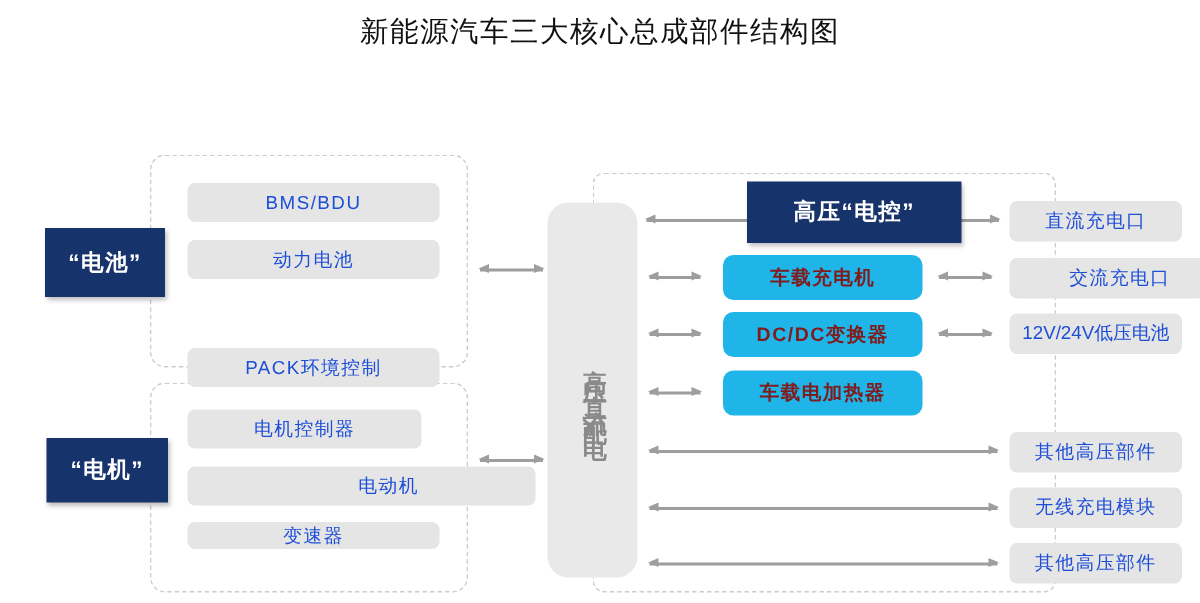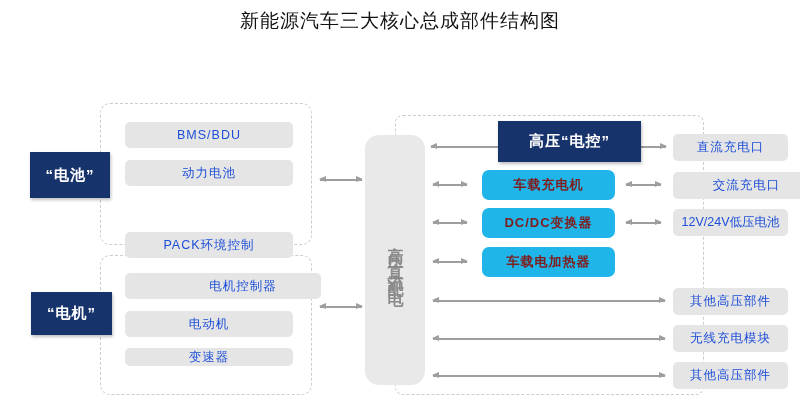--- a/index.html
+++ b/index.html
@@ -62,22 +62,22 @@
   <div class="title">新能源汽车三大核心总成部件结构图</div>
 
   <div class="dashed-box" style="left:100px;top:103px;width:210px;height:140px;"></div>
   <div class="label-box" style="left:30px;top:152px;width:80px;height:46px;">“电池”</div>
   <div class="item-box" style="left:125px;top:122px;width:168px;height:26px;">BMS/BDU</div>
   <div class="item-box" style="left:125px;top:160px;width:168px;height:26px;">动力电池</div>
   <div class="item-box" style="left:125px;top:198px;width:168px;height:26px;margin-top:34px;">PACK环境控制</div>
 
   <div class="dashed-box" style="left:100px;top:255px;width:210px;height:138px;"></div>
   <div class="label-box" style="left:31px;top:292px;width:81px;height:43px;">“电机”</div>
-  <div class="item-box" style="left:125px;top:273px;width:156px;height:26px;padding-left:40px;">电机控制器</div>
-  <div class="item-box" style="left:125px;top:311px;width:168px;height:26px;">电动机</div>
+  <div class="item-box" style="left:125px;top:273px;width:156px;height:26px;">电机控制器</div>
+  <div class="item-box" style="left:125px;top:311px;width:196px;height:26px;padding-left:36px;">电动机</div>
   <div class="item-box" style="left:125px;top:348px;width:168px;height:18px;">变速器</div>
 
   <div class="dashed-box" style="left:395px;top:115px;width:307px;height:278px;border-radius:8px;"></div>
   <div class="label-box" style="left:498px;top:84px;width:143px;height:41px;margin-top:37px;">高压“电控”</div>
 
   <div class="center-col">
     <span>高压直流配电</span>
   </div>
 
   <div class="cyan-box" style="left:482px;top:170px;width:133px;height:30px;">车载充电机</div>

